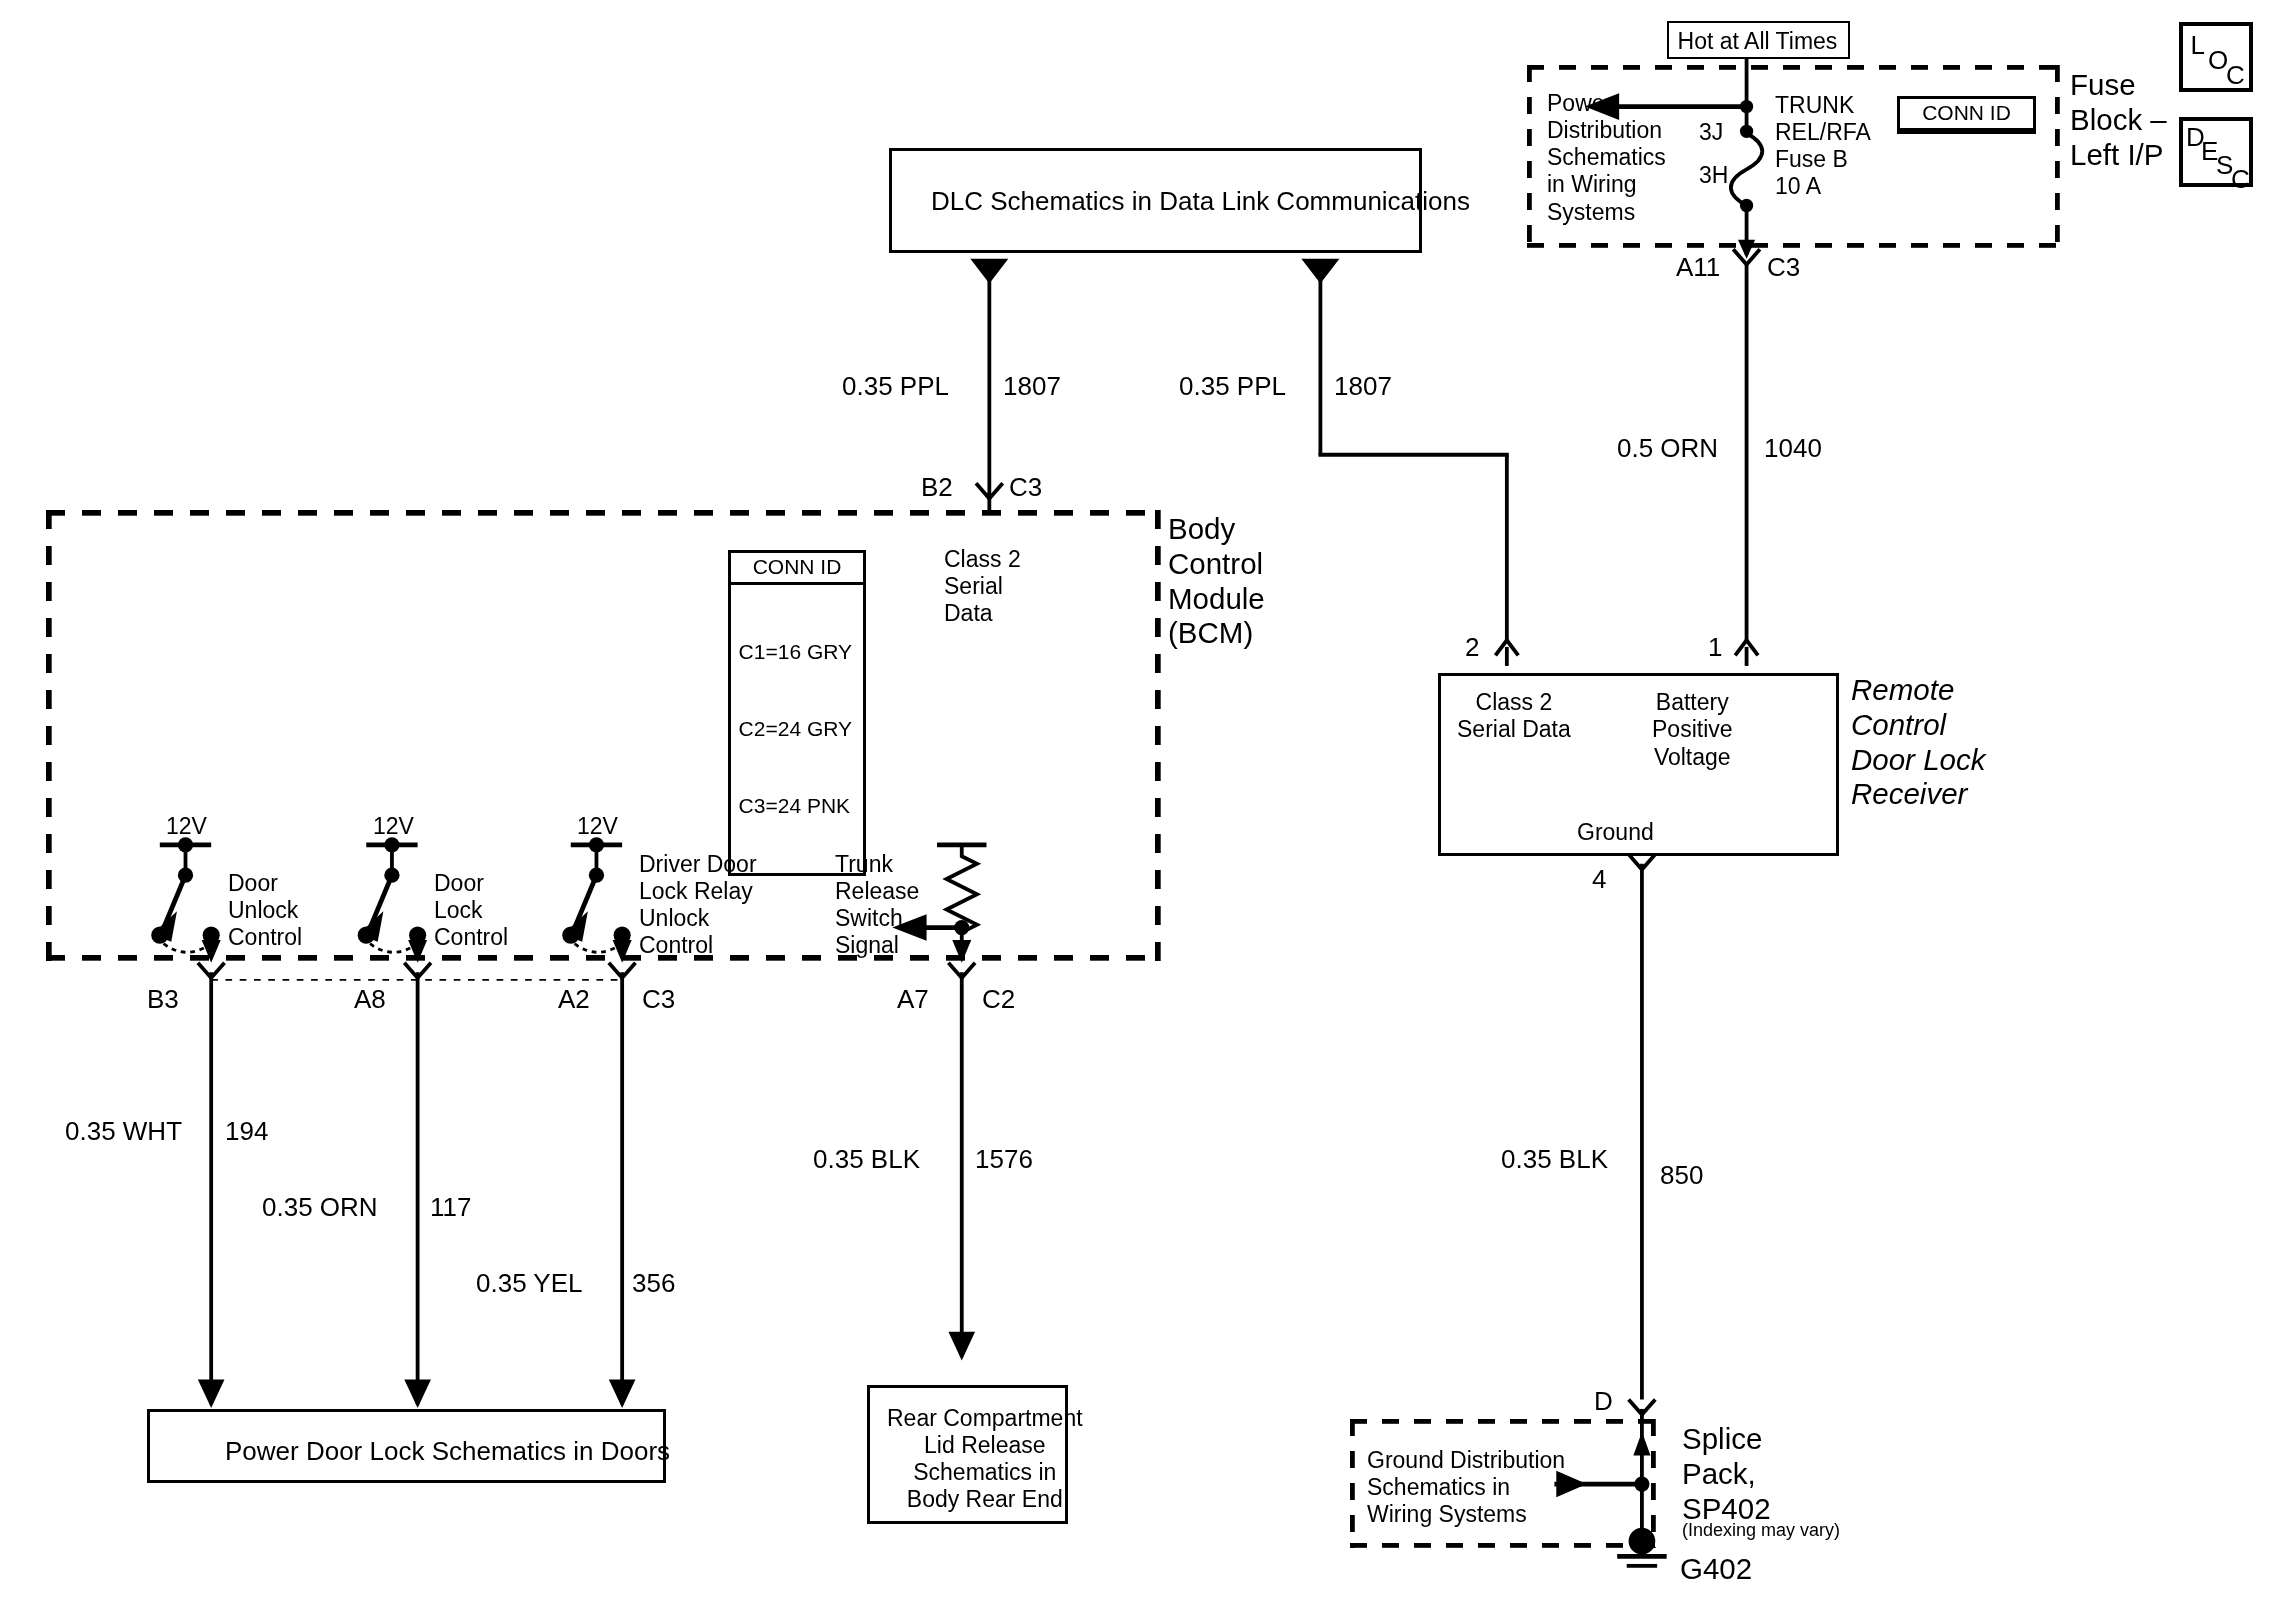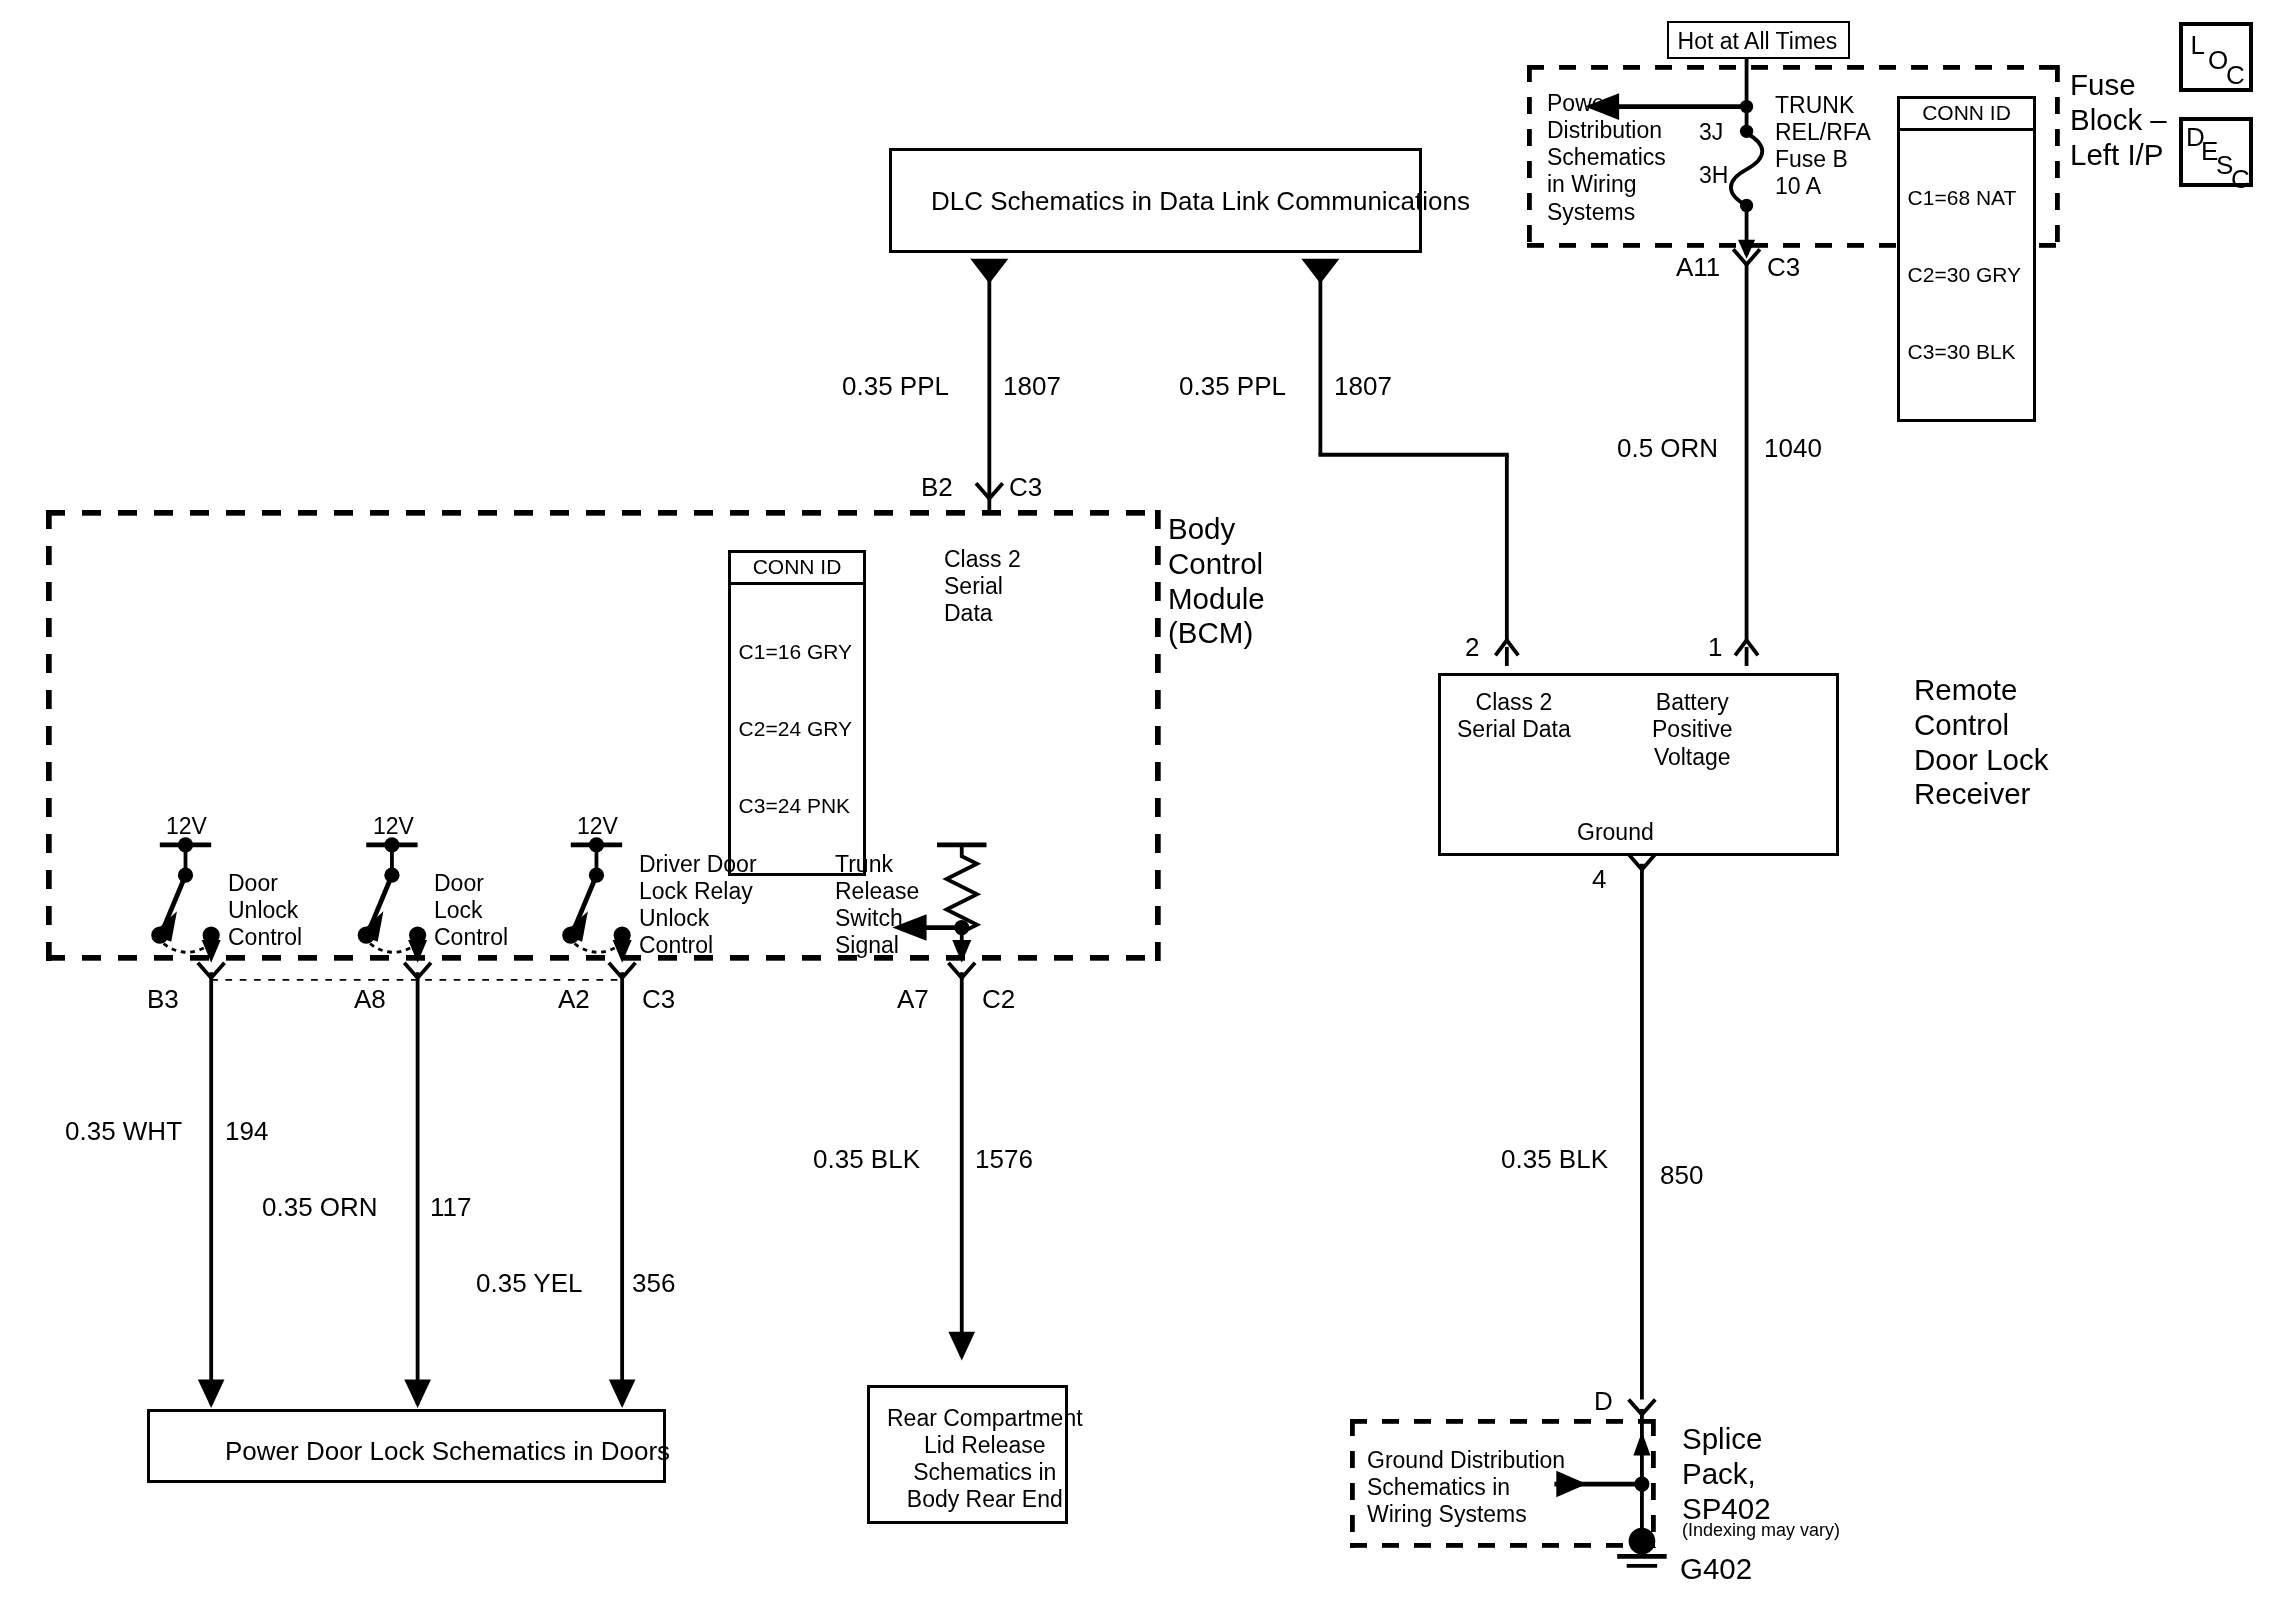--- a/index.html
+++ b/index.html
@@ -247,25 +247,20 @@
   <span class="txt t-sm" style="left:1699px; top:119px;">3J</span>
   <span class="txt t-sm" style="left:1699px; top:162px;">3H</span>
 
   <span class="txt t-sm" style="left:1775px; top:92px;">TRUNK
 REL/RFA
 Fuse B
 10 A</span>
 
   <div class="conn-id-table" style="left:1897px; top:96px; width:139px;">
     <div class="conn-id-head">CONN ID</div>
-    <div class="conn-id-body">
-      <div class="conn-id-row">C1=68 NAT</div>
-      <div class="conn-id-row">C2=30 GRY</div>
-      <div class="conn-id-row">C3=30 BLK</div>
-    </div>
   </div>
 
   <span class="txt t-lg" style="left:2070px; top:68px;">Fuse
 Block –
 Left I/P</span>
 
   <span class="txt t-md" style="left:1676px; top:252px;">A11</span>
   <span class="txt t-md" style="left:1767px; top:252px;">C3</span>
 
   <span class="txt t-md" style="left:1617px; top:433px;">0.5 ORN</span>
@@ -369,21 +364,21 @@
 
   <div class="box" style="left:1438px; top:673px; width:401px; height:183px;">
     <span class="txt t-sm" style="left:16px; top:13.3px;">Class 2
 Serial Data</span>
     <span class="txt t-sm" style="left:211px; top:13.3px;">Battery
 Positive
 Voltage</span>
     <span class="txt t-sm" style="left:136px; top:143px;">Ground</span>
   </div>
 
-  <span class="txt t-lg" style="left:1914px; top:673px;">Remote
+  <span class="txt t-lg" style="left:1851px; top:673px;font-style:italic;">Remote
 Control
 Door Lock
 Receiver</span>
 
   <span class="txt t-md" style="left:1592px; top:864px;">4</span>
 
   <div class="dashbox" style="left:1350px; top:1419px; width:306px; height:129px;
               background-image:
                 repeating-linear-gradient(to right, #000 0 17px, transparent 17px 32px),
                 repeating-linear-gradient(to right, #000 0 17px, transparent 17px 32px),

